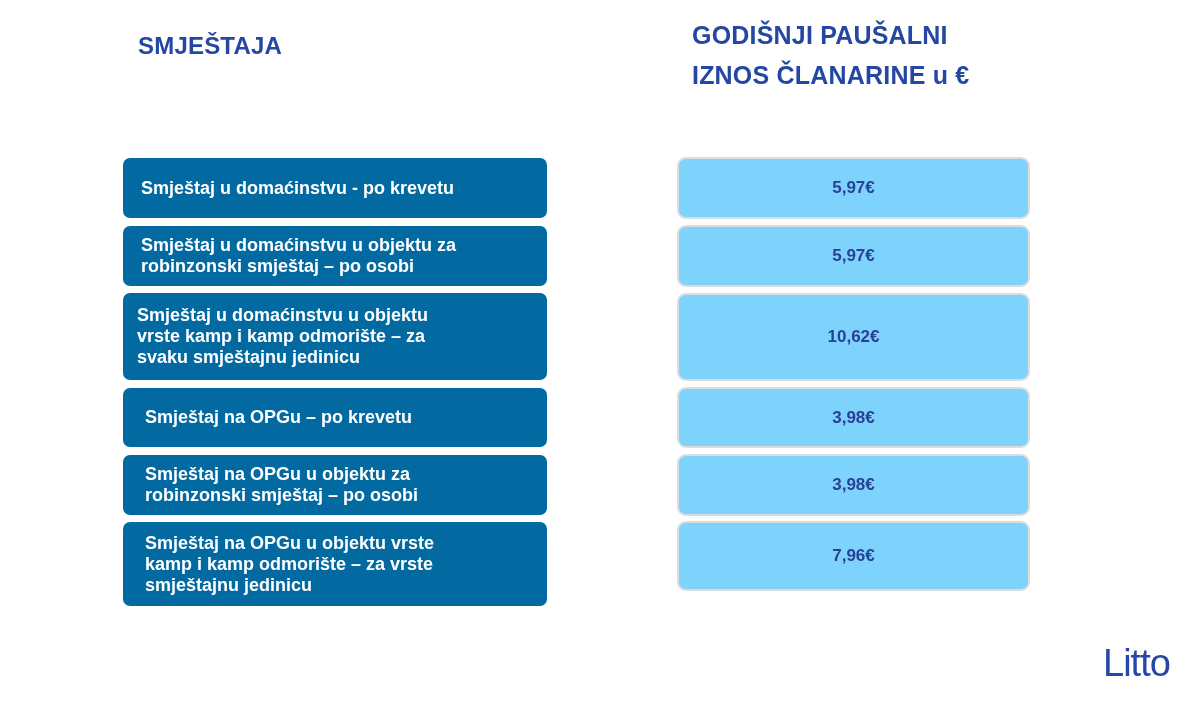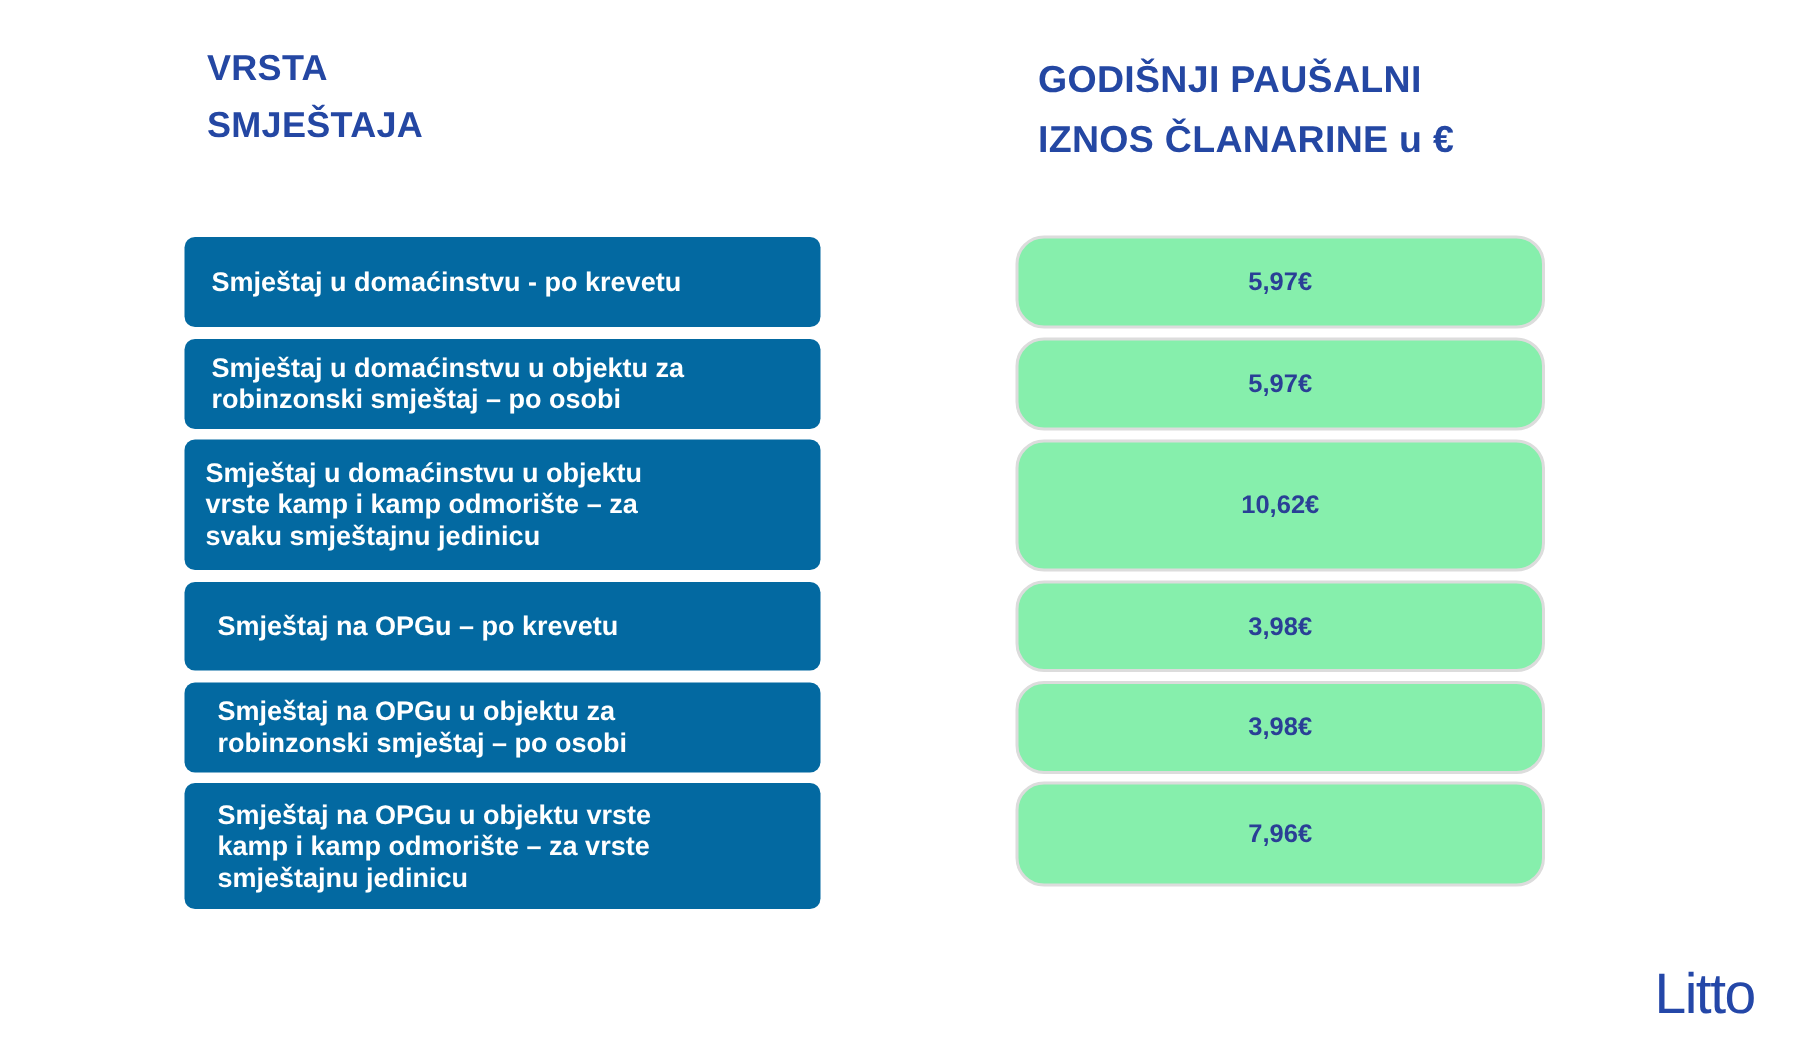--- a/index.html
+++ b/index.html
@@ -5,43 +5,42 @@
     html, body { margin: 0; padding: 0; }
     body {
       width: 1200px; height: 701px; background: #ffffff; position: relative;
       overflow: hidden; font-family: "Liberation Sans", "DejaVu Sans", sans-serif;
     }
     .hdr {
       position: absolute; color: #2447a3; font-weight: 700; font-size: 24px;
       line-height: 38px; letter-spacing: 0.2px;
     }
     .hdr-left { left: 138px; top: 27px; }
-    .hdr-right { left: 692px; top: 33px; font-size: 25px; line-height: 40px; }
+    .hdr-right { left: 692px; top: 15px; font-size: 25px; line-height: 40px; }
     .lbox {
       position: absolute; left: 123px; width: 424px; background: #0369a1;
       border-radius: 7px; color: #ffffff; font-weight: 700; font-size: 18px;
       line-height: 21px; display: flex; align-items: center; box-sizing: border-box;
       padding: 0 18px;
     }
     .rbox {
-      position: absolute; left: 677px; width: 353px; background: #86efac;
-      border: 2px solid #dcdcdc; border-radius: 19px; box-sizing: border-box;
+      position: absolute; left: 677px; width: 353px; background: #7dd3fc;
+      border: 2px solid #dcdcdc; border-radius: 9px; box-sizing: border-box;
       display: flex; align-items: center; justify-content: center;
       color: #2a3f96; font-weight: 700; font-size: 17px;
     }
     .logo {
       position: absolute; left: 1103px; top: 642px; color: #2447a8;
       font-weight: 400; font-size: 38px; letter-spacing: -1px;
     }
   </style>
 </head>
 <body>
 
 <div class="hdr hdr-left">
-  <div>VRSTA</div>
   <div>SMJEŠTAJA</div>
 </div>
 <div class="hdr hdr-right">
   <div>GODIŠNJI PAUŠALNI</div>
   <div>IZNOS ČLANARINE u €</div>
 </div>
 
 <div class="lbox" style="top:158px;height:60px;">
   <div>
     <div>Smještaj u domaćinstvu - po krevetu</div>

